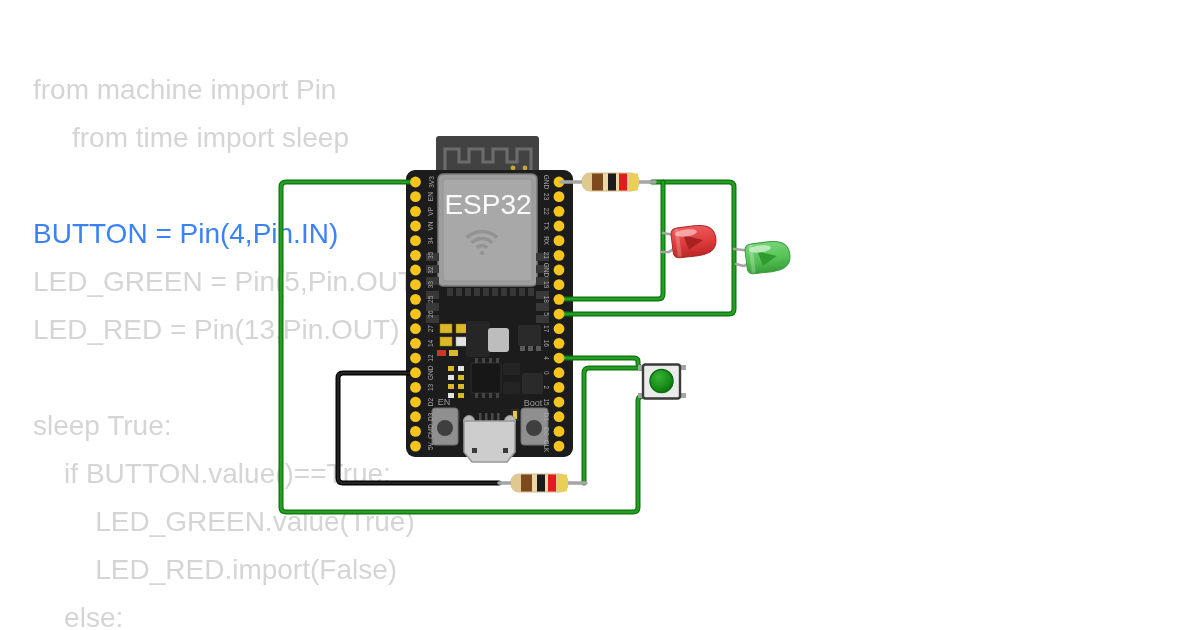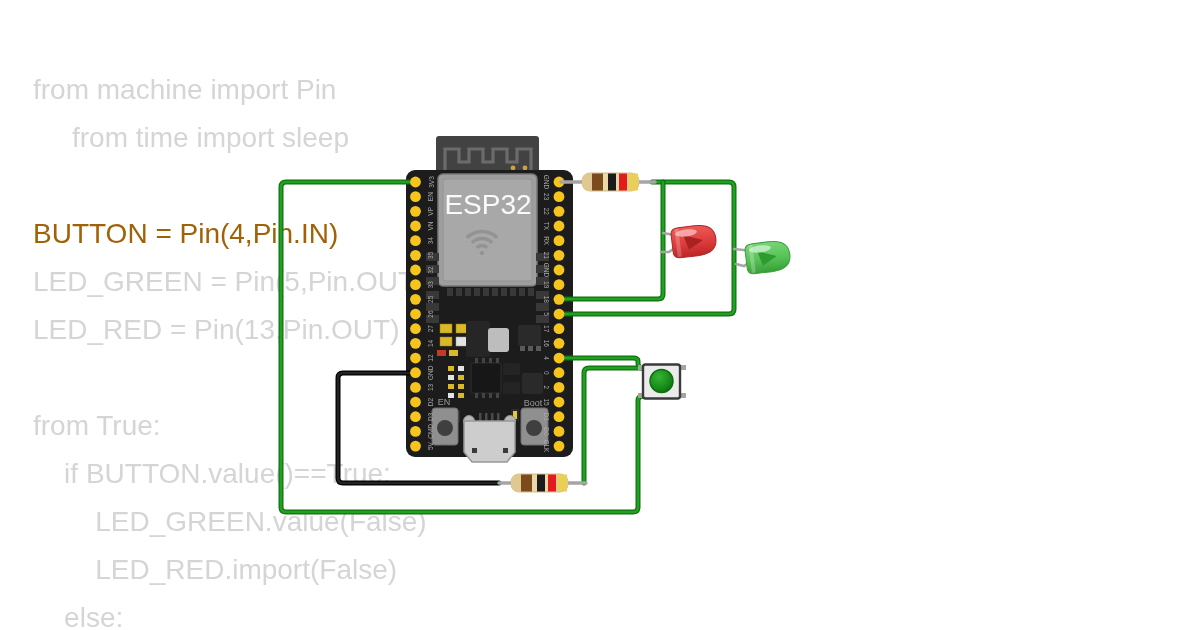--- a/index.html
+++ b/index.html
@@ -12,27 +12,27 @@
   text{font-family:"Liberation Sans", sans-serif;}
 </style>
 </head>
 <body>
 
 <div class="stage">
   <div class="code-layer" id="code-layer">
       <div class="code-line" style="color: rgb(213, 213, 213);">from machine import Pin</div>
       <div class="code-line" style="color: rgb(213, 213, 213); margin-left: 39px;">from time import sleep</div>
       <div class="code-line" style="color: rgb(213, 213, 213);"></div>
-      <div class="code-line" style="color: #a16207;">BUTTON = Pin(4,Pin.IN)</div>
+      <div class="code-line" style="color: #3b82f6;">BUTTON = Pin(4,Pin.IN)</div>
       <div class="code-line" style="color: rgb(213, 213, 213);">LED_GREEN = Pin(5,Pin.OUT)</div>
       <div class="code-line" style="color: rgb(213, 213, 213);">LED_RED = Pin(13,Pin.OUT)</div>
       <div class="code-line" style="color: rgb(213, 213, 213);"></div>
-      <div class="code-line" style="color: rgb(213, 213, 213);">from True:</div>
+      <div class="code-line" style="color: rgb(213, 213, 213);">sleep True:</div>
       <div class="code-line" style="color: rgb(213, 213, 213);">    if BUTTON.value()==True:</div>
-      <div class="code-line" style="color: rgb(213, 213, 213);">        LED_GREEN.value(False)</div>
+      <div class="code-line" style="color: rgb(213, 213, 213);">        LED_GREEN.value(True)</div>
       <div class="code-line" style="color: rgb(213, 213, 213);">        LED_RED.import(False)</div>
       <div class="code-line" style="color: rgb(213, 213, 213);">    else:</div>
     </div>
 
   <svg class="circuit" width="1200" height="630" viewBox="0 0 1200 630">
     <defs>
       <radialGradient id="capGrad" cx="38%" cy="32%" r="75%">
         <stop offset="0%" stop-color="#35b335"></stop>
           <stop offset="70%" stop-color="#168a16"></stop>
           <stop offset="100%" stop-color="#0c6e10"></stop>

